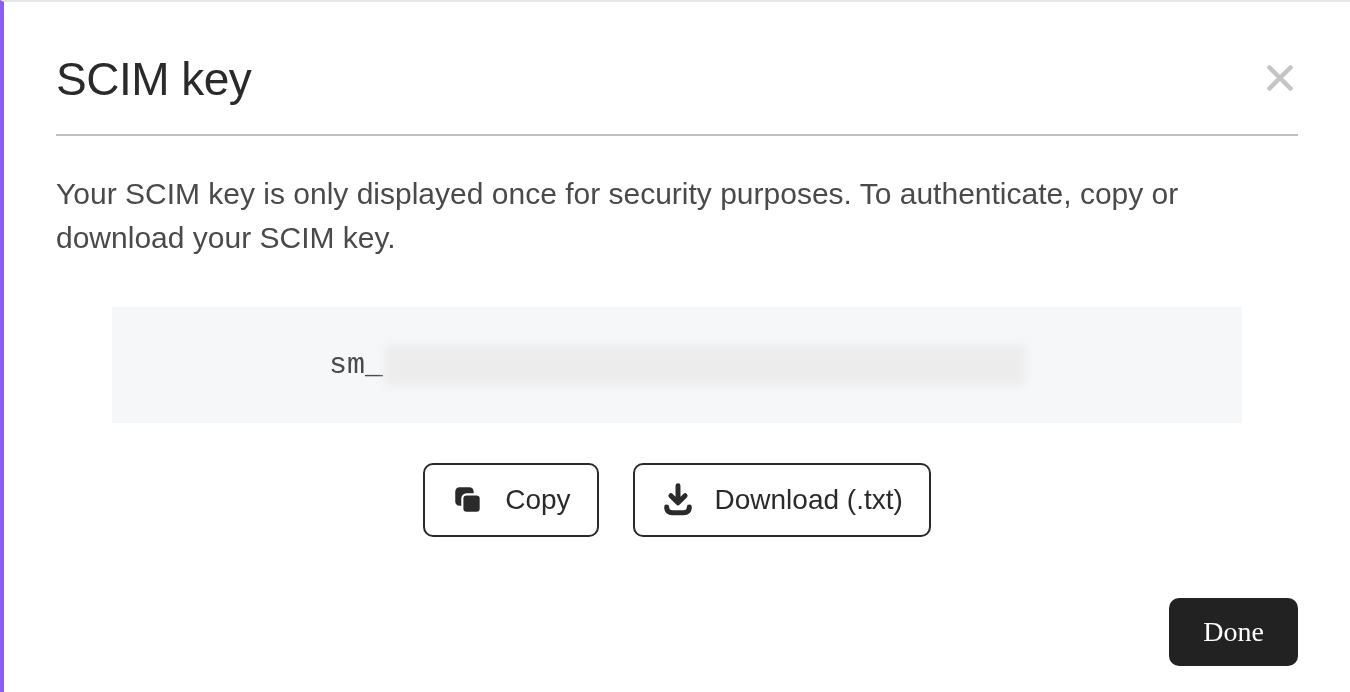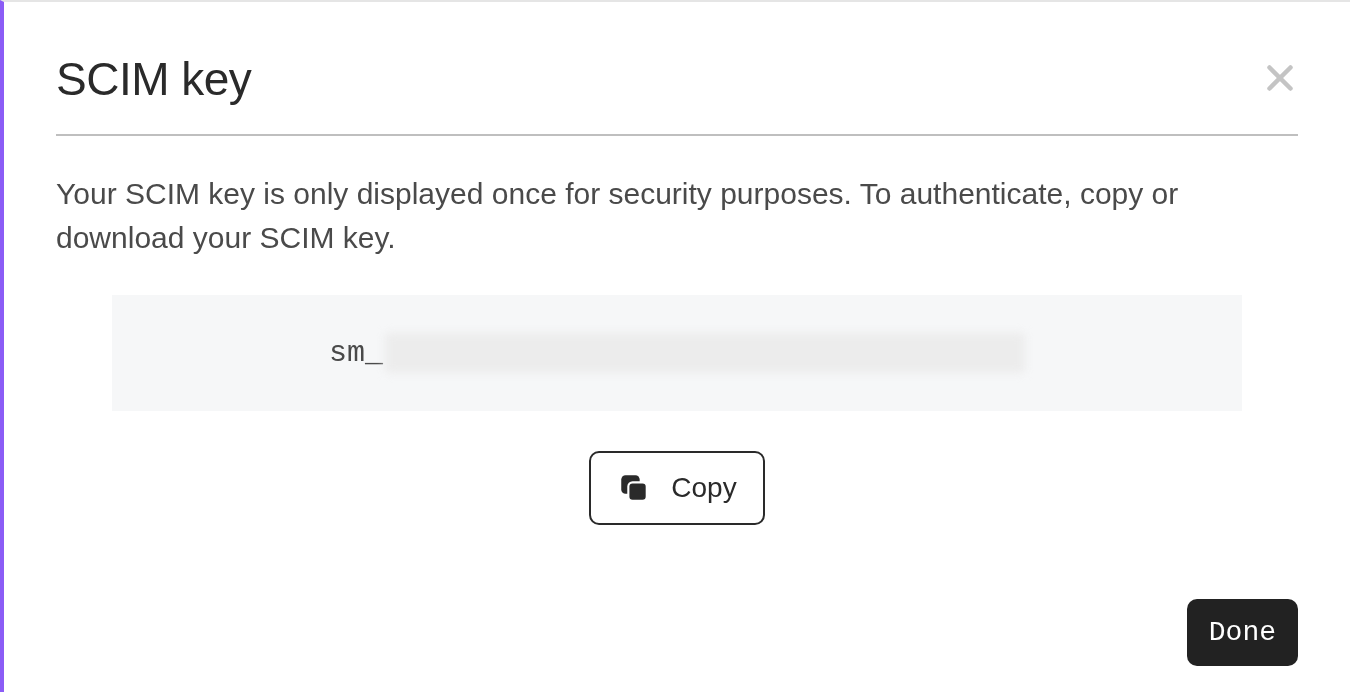--- a/index.html
+++ b/index.html
@@ -51,21 +51,21 @@
     }
     .divider {
       border: none;
       border-top: 2px solid #bfbfbf;
       margin-bottom: 36px;
     }
     .description {
       font-size: 30px;
       line-height: 1.45;
       color: #4a4a4a;
-      margin-bottom: 36px;
+      margin-bottom: 48px;
     }
     .key-container {
       background: #f6f7f8;
       padding: 38px 40px;
       margin: 0 56px 40px 56px;
       display: flex;
       align-items: center;
       justify-content: center;
     }
     .key-prefix {
@@ -111,25 +111,25 @@
     .footer {
       position: absolute;
       right: 52px;
       bottom: 26px;
     }
     .done-btn {
       background: #222222;
       color: #ffffff;
       border: none;
       border-radius: 10px;
-      padding: 18px 22px;
+      padding: 18px 34px;
       font-size: 28px;
       font-weight: 500;
       cursor: pointer;
-      font-family: Liberation Mono, monospace;
+      font-family: Liberation Serif, serif;
     }
   </style>
 </head>
 <body>
 
 <div class="modal">
   <div class="header">
     <h1 class="title">SCIM key</h1>
     <button class="close-btn">
       <svg viewBox="0 0 24 24" fill="none" stroke="currentColor" stroke-width="3" stroke-linecap="round">
@@ -149,18 +149,25 @@
   </div>
 
   <div class="actions">
     <button class="action-btn">
       <svg viewBox="0 0 24 24" fill="currentColor">
         <rect x="3" y="3" width="13" height="13" rx="3"></rect>
         <rect x="8" y="8" width="13" height="13" rx="3" fill="currentColor" stroke="#ffffff" stroke-width="1.5"></rect>
       </svg>
       <span>Copy</span>
     </button>
+    <button class="action-btn">
+      <svg viewBox="0 0 24 24" fill="currentColor">
+        <path d="M12 2 L12 14 M12 14 L7 9 M12 14 L17 9" stroke="currentColor" stroke-width="3.5" stroke-linecap="round" stroke-linejoin="round" fill="none"></path>
+        <path d="M4 17 Q4 21 8 21 L16 21 Q20 21 20 17" stroke="currentColor" stroke-width="3.5" stroke-linecap="round" fill="none"></path>
+      </svg>
+      <span>Download (.txt)</span>
+    </button>
   </div>
 
   <div class="footer">
     <button class="done-btn">Done</button>
   </div>
 </div>
 
 </body></html>

